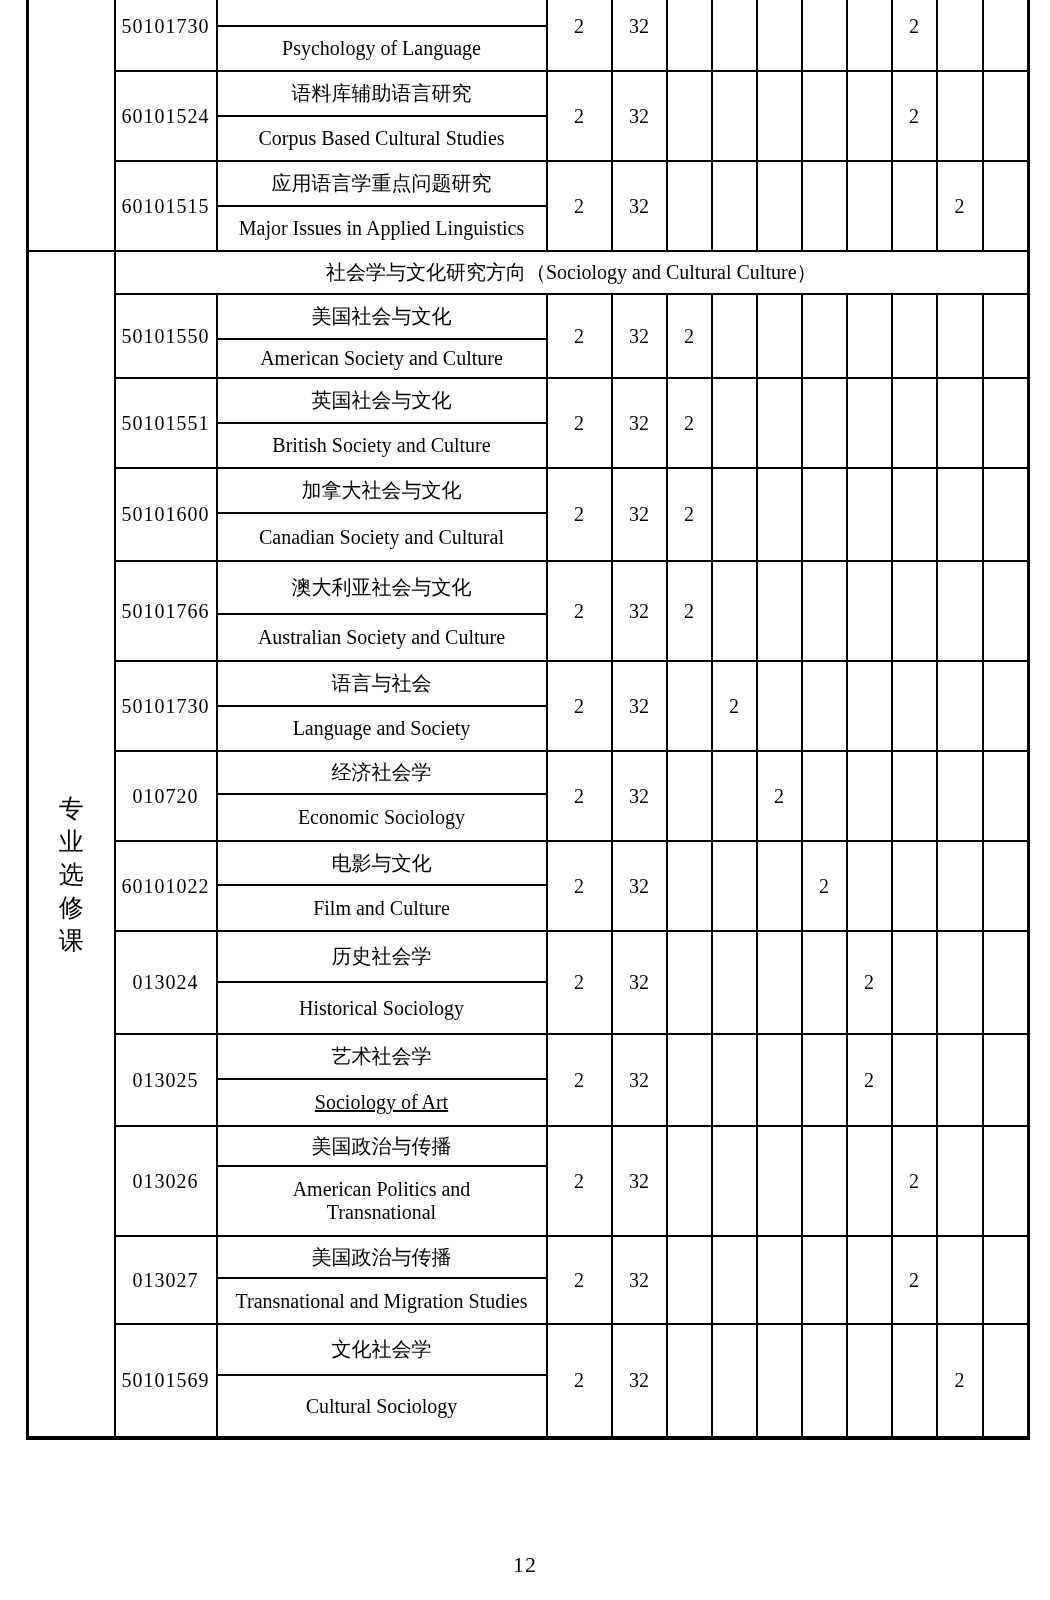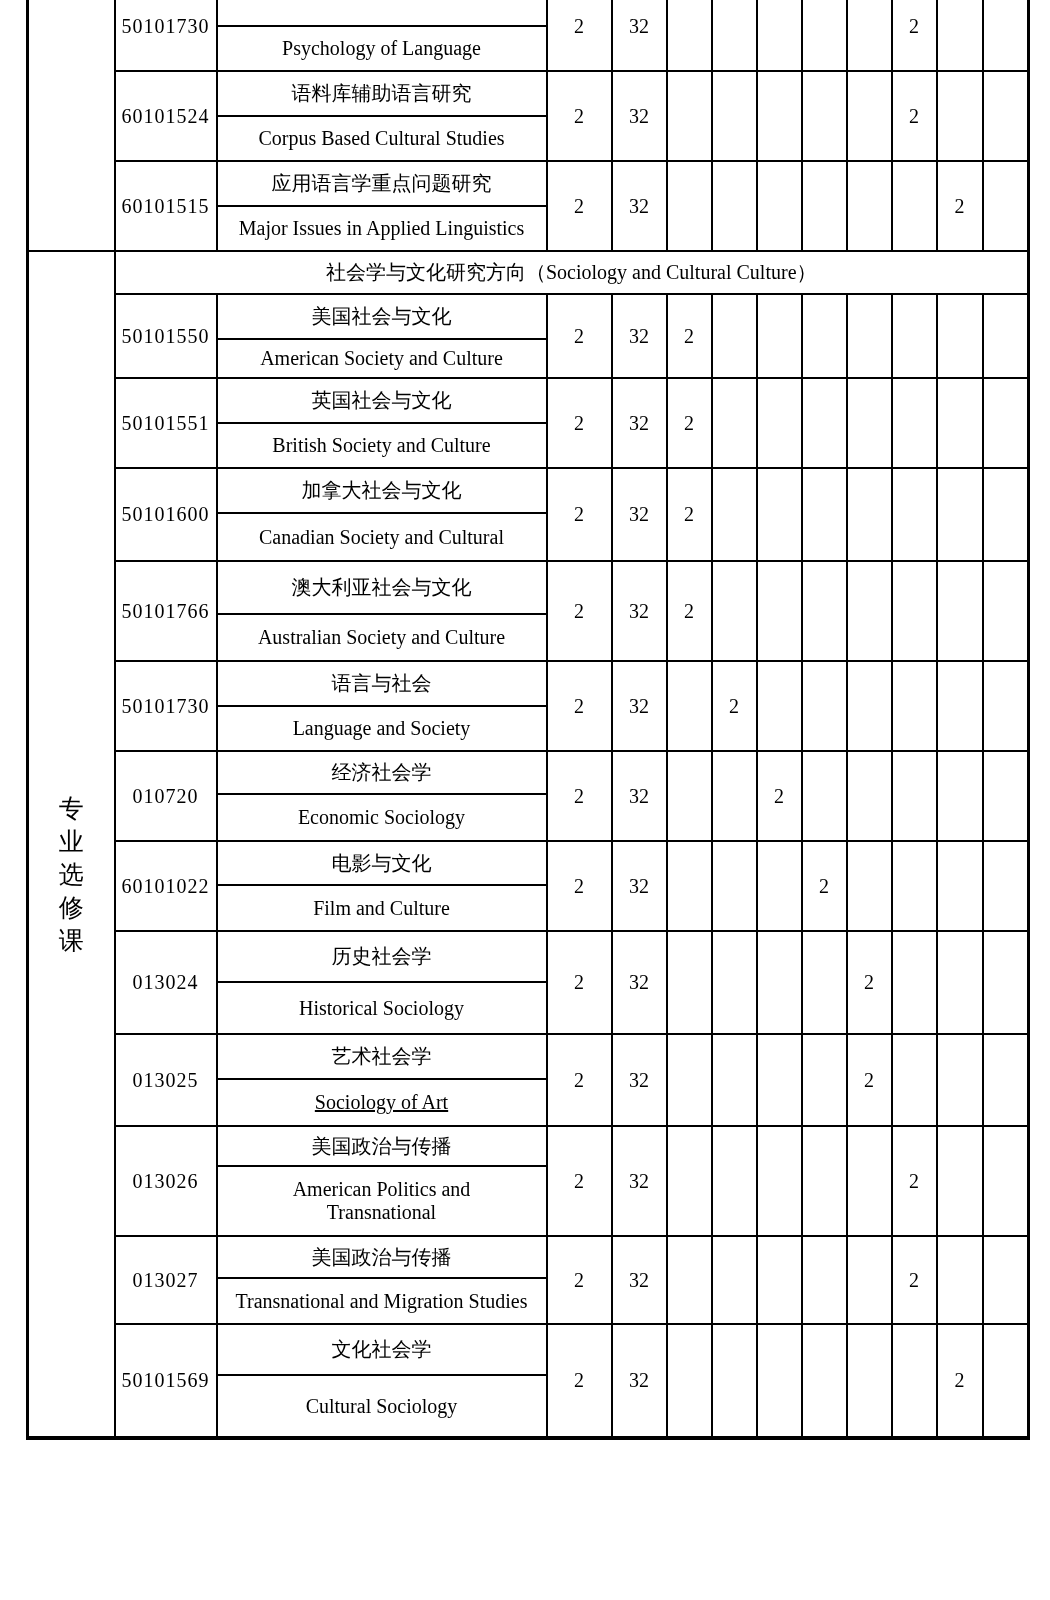--- a/index.html
+++ b/index.html
@@ -321,13 +321,14 @@
           <td class="num" rowspan="2"></td>
           <td class="num" rowspan="2"></td>
           <td class="num" rowspan="2">2</td>
           <td class="num" rowspan="2"></td>
         </tr>
         <tr style="height: 63px;">
           <td class="en">Cultural Sociology</td>
         </tr>
       </tbody>
   </table>
+  <div id="pagenum">12</div>
 </div>
 
 </body></html>

